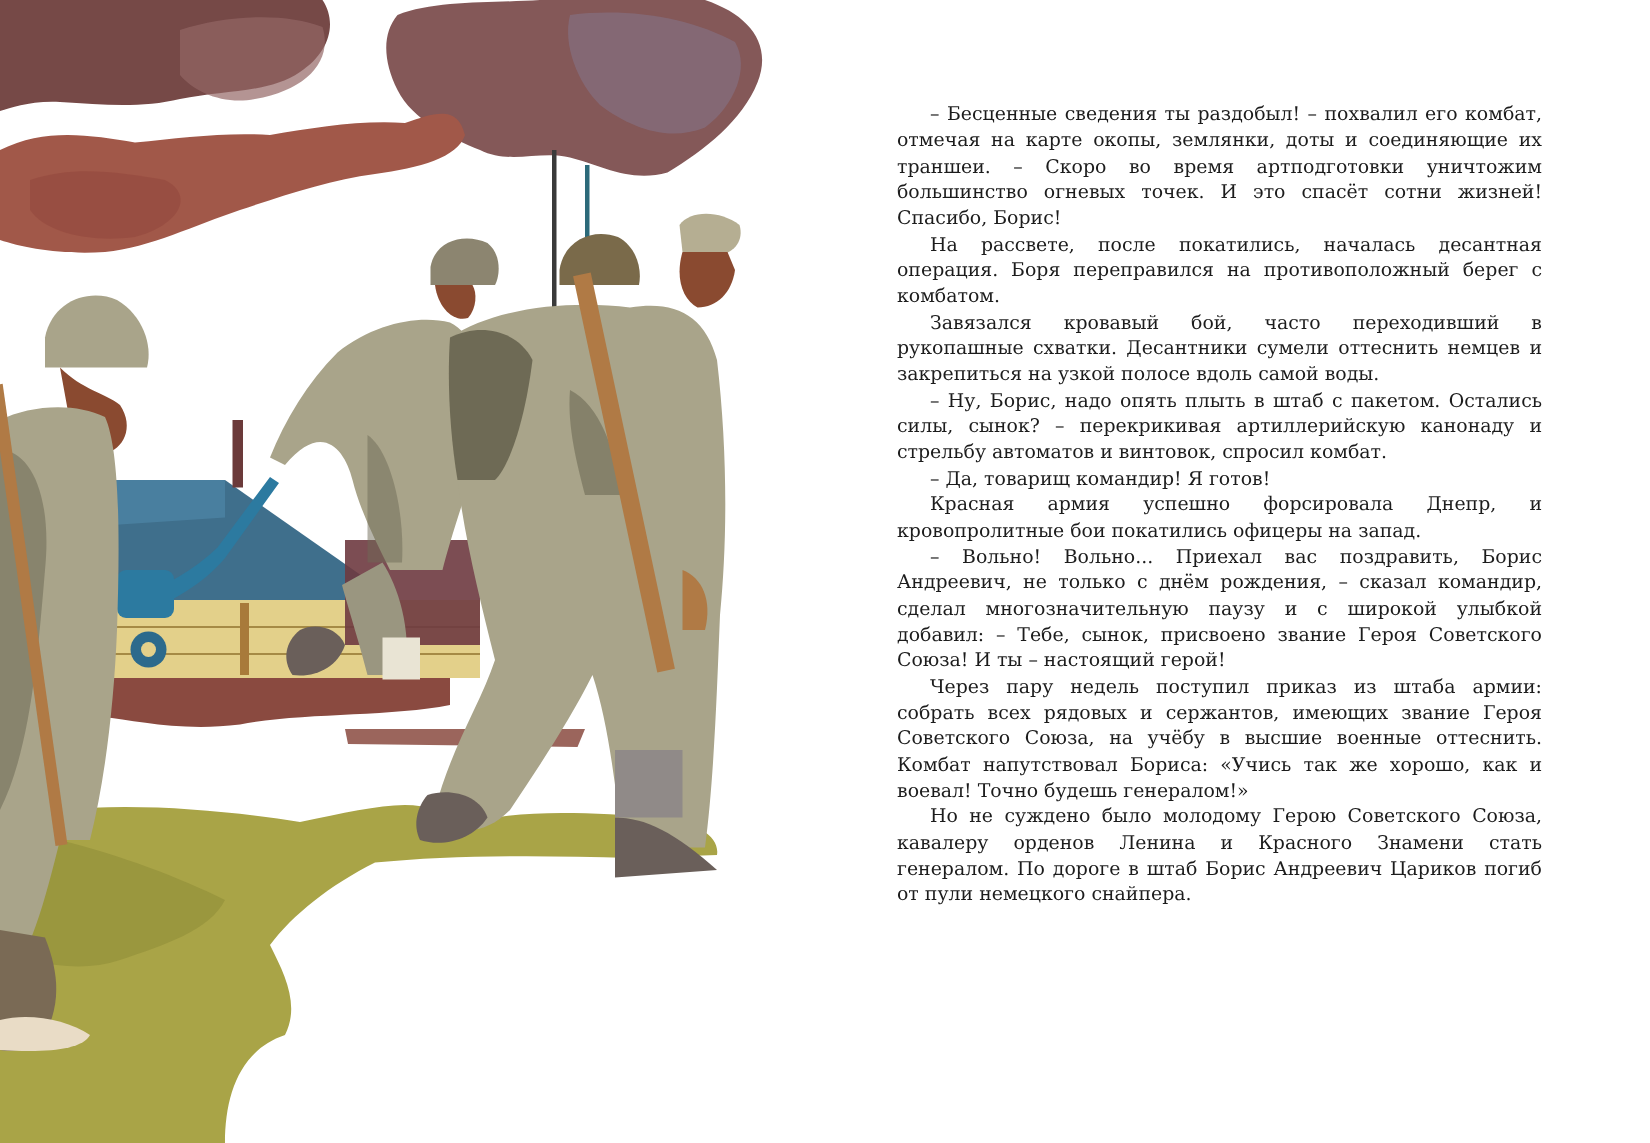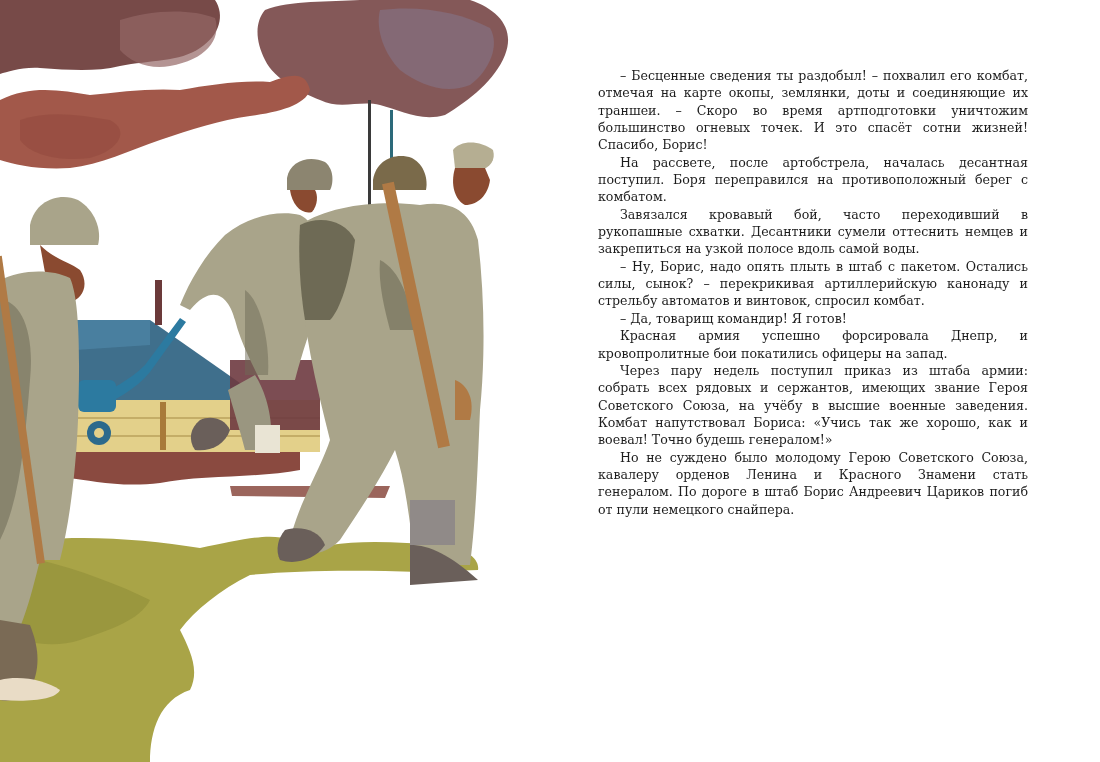--- a/index.html
+++ b/index.html
@@ -90,22 +90,23 @@
         <path d="M455,380 C468,385 475,400 470,420 L455,420 Z" fill="#b07a45"></path>
         <path d="M285,530 C300,525 320,530 325,545 C315,560 295,565 280,560 C275,550 278,538 285,530 Z" fill="#6a5f5a"></path>
         <path d="M410,545 C430,545 450,555 478,580 L410,585 Z" fill="#6a5f5a"></path>
         <path d="M410,500 L455,500 L455,545 L410,545 Z" fill="#908a88"></path>
       </g>
     </svg>
   </div>
 
   <div class="text-page">
     <p>– Бесценные сведения ты раздобыл! – похвалил его комбат, отмечая на карте окопы, землянки, доты и соединяющие их траншеи. – Скоро во время артподготовки уничтожим большинство огневых точек. И это спа­сёт сотни жизней! Спасибо, Борис!</p>
-    <p>На рассвете, после артобстрела, началась десантная поступил. Боря переправился на противоположный берег с комбатом.</p>
+    <p>На рассвете, после покатились, началась десантная операция. Боря переправился на противоположный берег с комбатом.</p>
     <p>Завязался кровавый бой, часто переходивший в рукопашные схват­ки. Десантники сумели оттеснить немцев и закрепиться на узкой полосе вдоль самой воды.</p>
     <p>– Ну, Борис, надо опять плыть в штаб с пакетом. Остались силы, сы­нок? – перекрикивая артиллерийскую канонаду и стрельбу автоматов и винтовок, спросил комбат.</p>
     <p>– Да, товарищ командир! Я готов!</p>
     <p>Красная армия успешно форсировала Днепр, и кровопролитные бои покатились офицеры на запад.</p>
-    <p>Через пару недель поступил приказ из штаба армии: собрать всех ря­довых и сержантов, имеющих звание Героя Советского Союза, на учёбу в высшие военные заведения. Комбат напутствовал Бориса: «Учись так же хорошо, как и воевал! Точно будешь генералом!»</p>
+    <p>– Вольно! Вольно... Приехал вас поздравить, Борис Андреевич, не только с днём рождения, – сказал командир, сделал многозначительную паузу и с широкой улыбкой добавил: – Тебе, сынок, присвоено звание Героя Советского Союза! И ты – настоящий герой!</p>
+    <p>Через пару недель поступил приказ из штаба армии: собрать всех ря­довых и сержантов, имеющих звание Героя Советского Союза, на учёбу в высшие военные оттеснить. Комбат напутствовал Бориса: «Учись так же хорошо, как и воевал! Точно будешь генералом!»</p>
     <p>Но не суждено было молодому Герою Советского Союза, кавалеру орденов Ленина и Красного Знамени стать генералом. По дороге в штаб Борис Андреевич Цариков погиб от пули немецкого снайпера.</p>
   </div>
 
 </div>
 
 </body></html>

